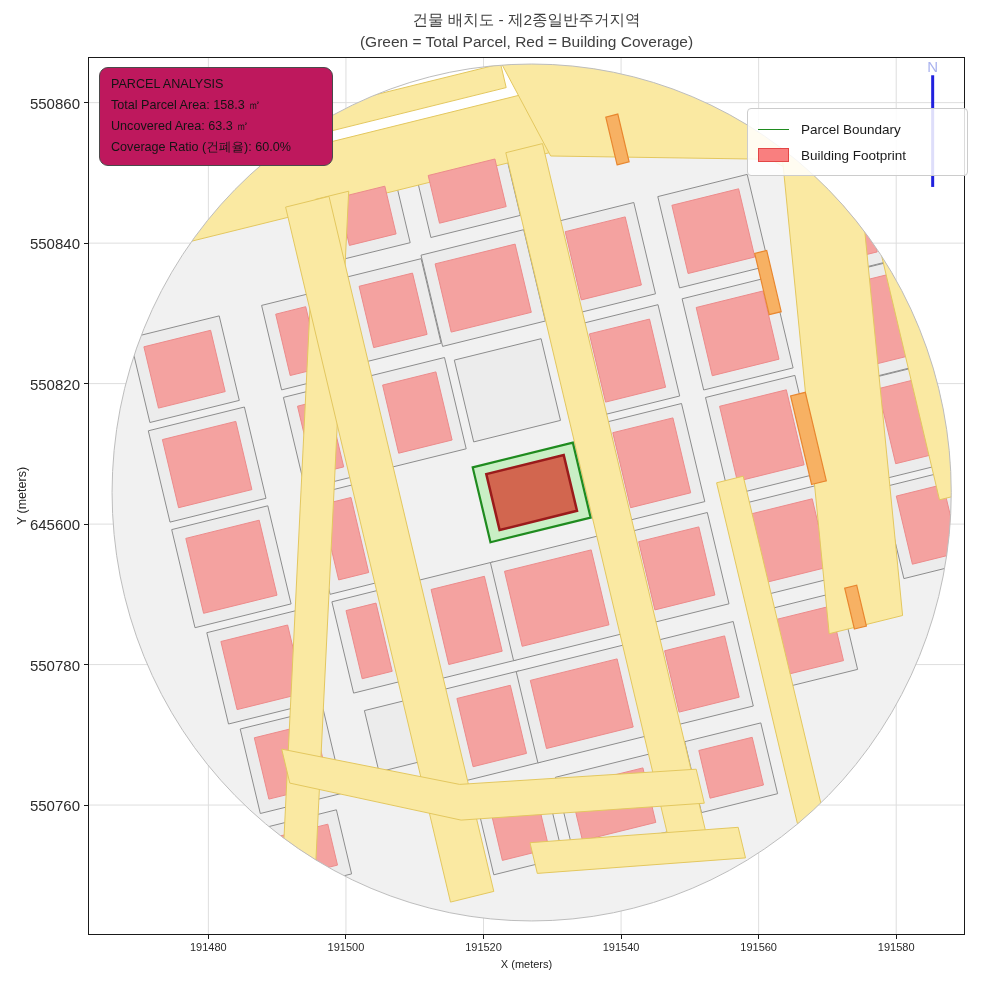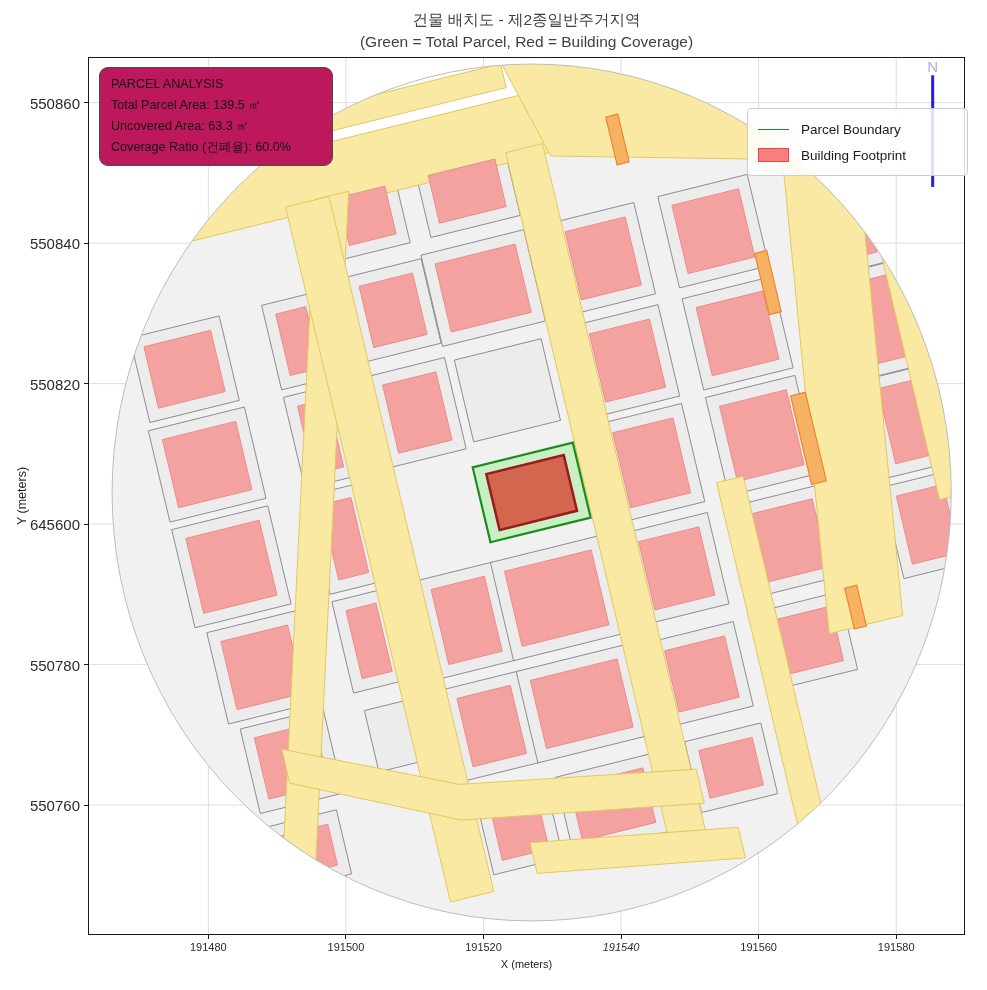--- a/index.html
+++ b/index.html
@@ -150,21 +150,21 @@
           <polygon points="411.6,473.0 489.0,453.8 475.7,398.0 398.3,417.1" fill="#d2664f" stroke="#9a1b1b" stroke-width="2.5"></polygon>
         </g>
         <ellipse cx="443.6588235294118" cy="435.488" rx="419.58431372549023" ry="428.464" fill="none" stroke="#bdbdbd" stroke-width="1"></ellipse>
         <text x="844.6713725489395" y="15.262399999836461" fill="#a9b2ee" font-size="15" text-anchor="middle" font-family="Liberation Sans, DejaVu Sans, sans-serif">N</text>
         <line x1="844.6713725489395" y1="129.944" x2="844.6713725489395" y2="18.26239999983646" stroke="#2121de" stroke-width="3"></line>
         <rect x="0.5" y="0.5" width="876" height="877" fill="none" stroke="#1a1a1a" stroke-width="1"></rect>
       </svg>
 
     <div id="infobox">
       <div>PARCEL ANALYSIS</div>
-      <div>Total Parcel Area: 139.5 ㎡</div>
+      <div>Total Parcel Area: 158.3 ㎡</div>
       <div>Uncovered Area: 63.3 ㎡</div>
       <div>Coverage Ratio (건폐율): 60.0%</div>
     </div>
 
     <div id="legend">
       <div class="legend-row">
         <span class="legend-swatch-line"></span>
         <span class="legend-label">Parcel Boundary</span>
       </div>
       <div class="legend-row">
@@ -175,21 +175,21 @@
   </div>
 
   <div id="xticks">
       <div class="tickmark" style="left: 207.873px; top: 935px; width: 1px; height: 4px;"></div>
       <div class="xticklab" style="left: 208.373px; top: 941px;">191480</div>
       <div class="tickmark" style="left: 345.441px; top: 935px; width: 1px; height: 4px;"></div>
       <div class="xticklab" style="left: 345.941px; top: 941px;">191500</div>
       <div class="tickmark" style="left: 483.01px; top: 935px; width: 1px; height: 4px;"></div>
       <div class="xticklab" style="left: 483.51px; top: 941px;">191520</div>
       <div class="tickmark" style="left: 620.578px; top: 935px; width: 1px; height: 4px;"></div>
-      <div class="xticklab" style="left: 621.078px; top: 941px; font-style: italic;">191540</div>
+      <div class="xticklab" style="left: 621.078px; top: 941px;">191540</div>
       <div class="tickmark" style="left: 758.147px; top: 935px; width: 1px; height: 4px;"></div>
       <div class="xticklab" style="left: 758.647px; top: 941px;">191560</div>
       <div class="tickmark" style="left: 895.716px; top: 935px; width: 1px; height: 4px;"></div>
       <div class="xticklab" style="left: 896.216px; top: 941px;">191580</div>
     </div>
   <div id="yticks">
       <div class="tickmark" style="left: 84px; top: 102.156px; width: 4px; height: 1px;"></div>
       <div class="yticklab" style="left: 2px; top: 102.656px;">550860</div>
       <div class="tickmark" style="left: 84px; top: 242.636px; width: 4px; height: 1px;"></div>
       <div class="yticklab" style="left: 2px; top: 243.136px;">550840</div>

